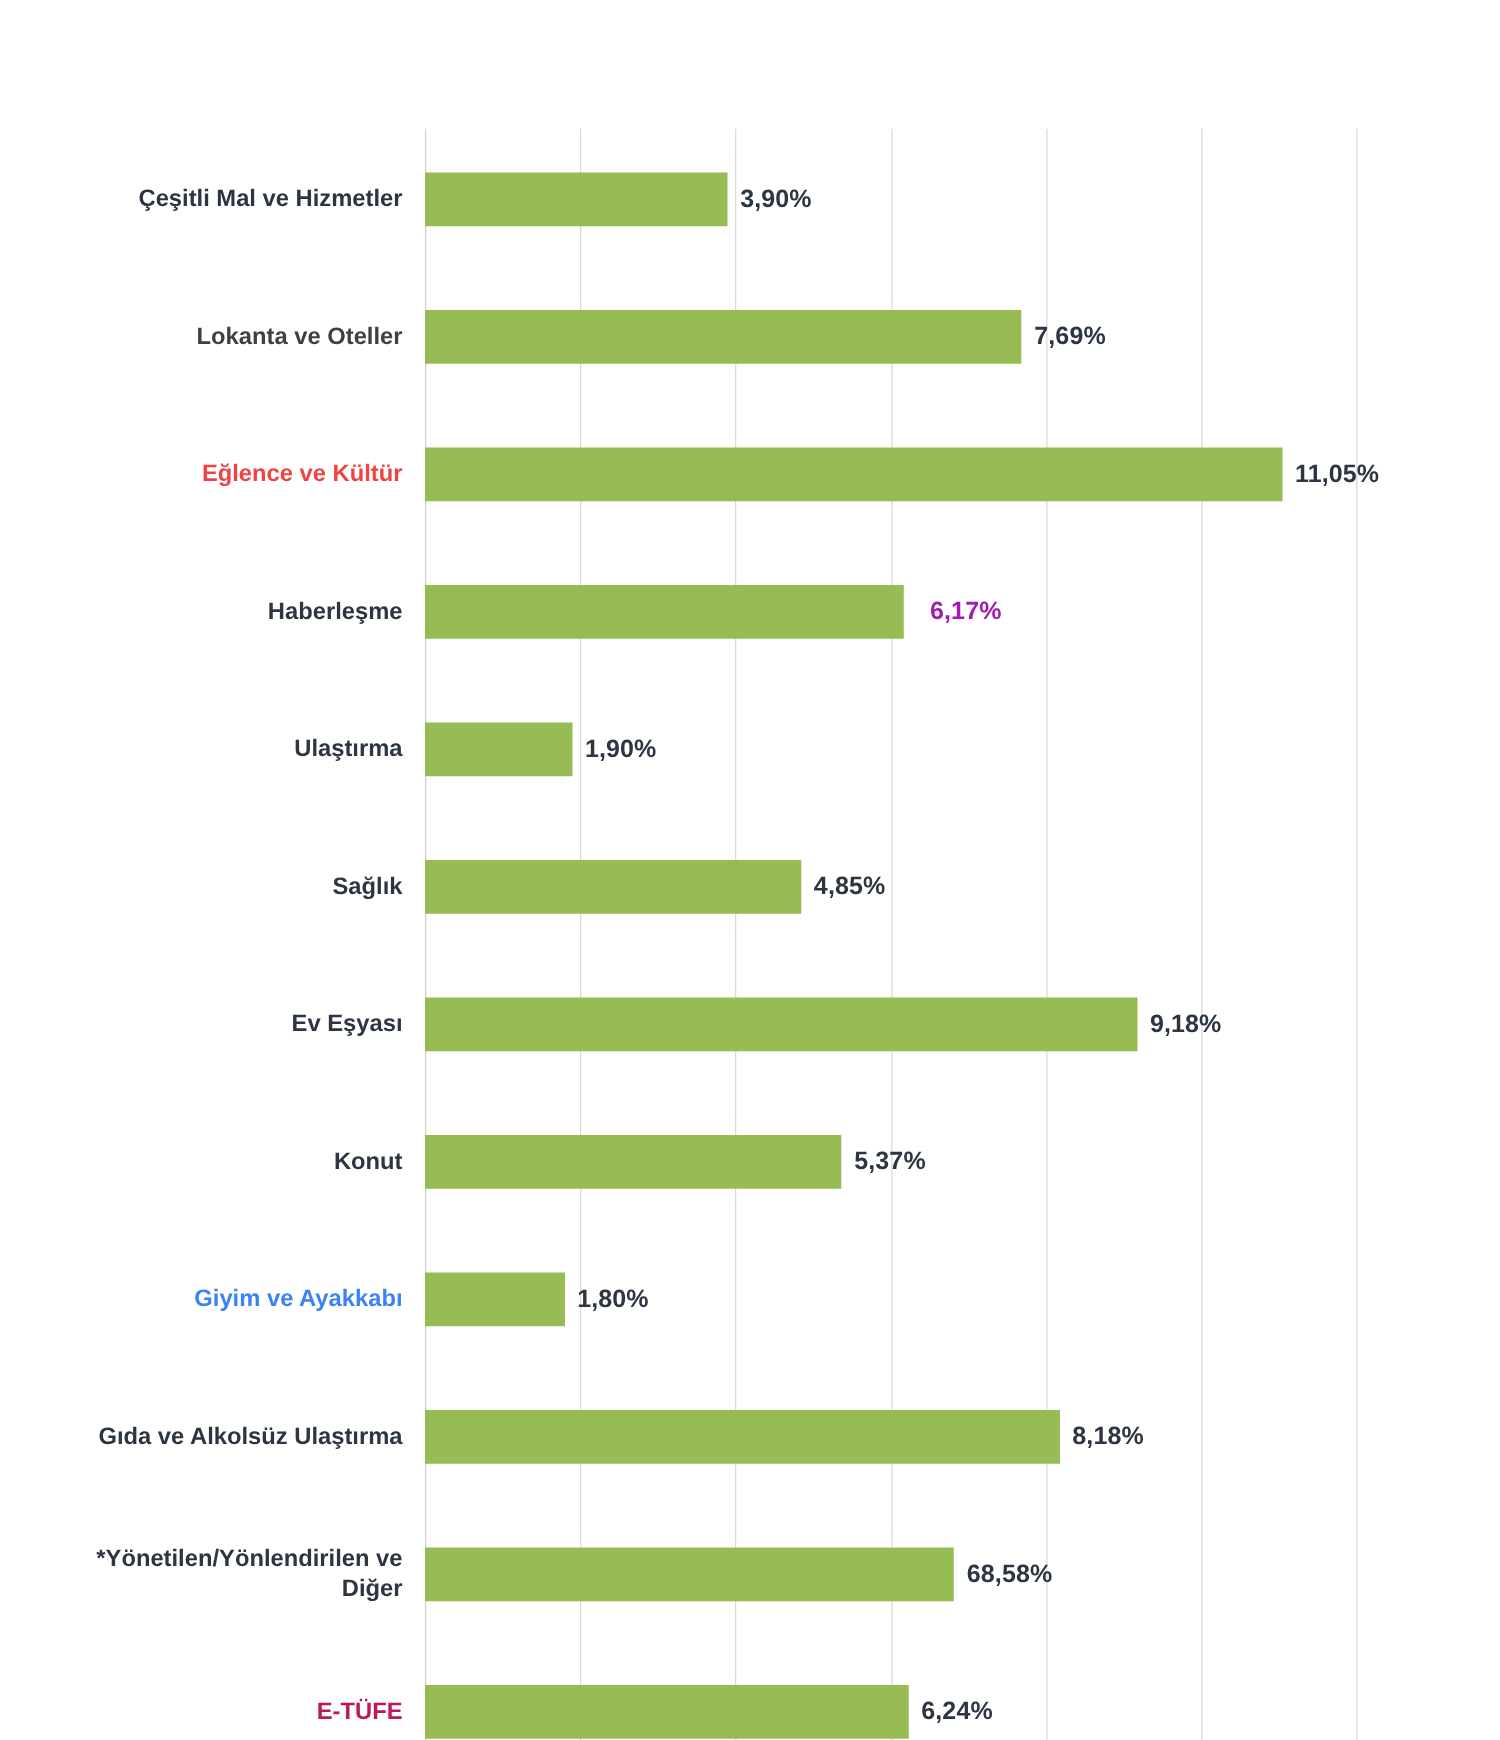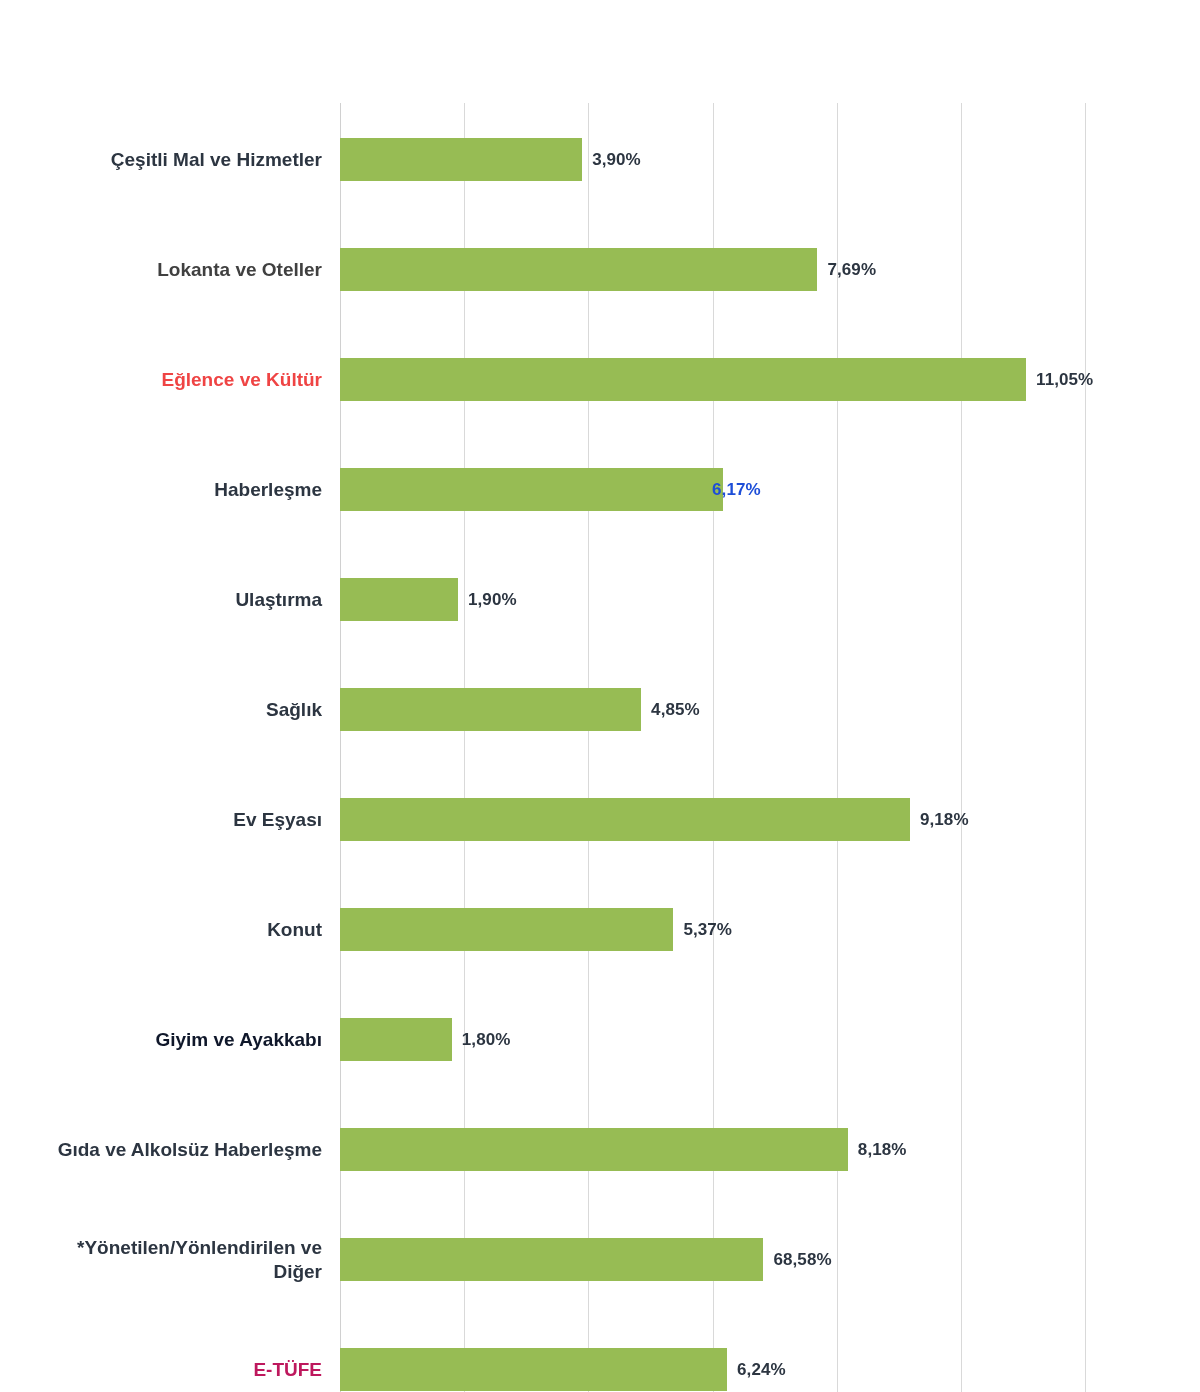--- a/index.html
+++ b/index.html
@@ -57,21 +57,21 @@
     top: 0;
     height: 43px;
     background: #97bc54;
   }
 
   .bar-value {
     position: absolute;
     top: 50%;
     transform: translateY(-50%);
     white-space: nowrap;
-    font-size: 17px;
+    font-size: 20px;
     font-weight: 700;
     color: #2c3541;
     letter-spacing: .1px;
   }
   .cat-label-box {
     position: absolute;
     left: 0;
     width: 322px;
     text-align: right;
     font-size: 19px;
@@ -92,22 +92,22 @@
 
   <div id="labels-layer">
       <div class="cat-label-box" style="top: 98px; color: rgb(44, 53, 65);">Çeşitli Mal ve Hizmetler</div>
       <div class="cat-label-box" style="top: 208px; color: #404040;">Lokanta ve Oteller</div>
       <div class="cat-label-box" style="top: 318px; color: #ef4444;">Eğlence ve Kültür</div>
       <div class="cat-label-box" style="top: 428px; color: rgb(44, 53, 65);">Haberleşme</div>
       <div class="cat-label-box" style="top: 538px; color: rgb(44, 53, 65);">Ulaştırma</div>
       <div class="cat-label-box" style="top: 648px; color: rgb(44, 53, 65);">Sağlık</div>
       <div class="cat-label-box" style="top: 758px; color: rgb(44, 53, 65);">Ev Eşyası</div>
       <div class="cat-label-box" style="top: 868px; color: rgb(44, 53, 65);">Konut</div>
-      <div class="cat-label-box" style="top: 978px; color: #0f172a;">Giyim ve Ayakkabı</div>
-      <div class="cat-label-box" style="top: 1088px; color: rgb(44, 53, 65);">Gıda ve Alkolsüz Haberleşme</div>
+      <div class="cat-label-box" style="top: 978px; color: #3b82f6;">Giyim ve Ayakkabı</div>
+      <div class="cat-label-box" style="top: 1088px; color: rgb(44, 53, 65);">Gıda ve Alkolsüz Ulaştırma</div>
       <div class="cat-label-box" style="top: 1198px; color: rgb(44, 53, 65);">*Yönetilen/Yönlendirilen ve
 Diğer</div>
       <div class="cat-label-box" style="top: 1308px; color: #be185d;">E-TÜFE</div>
     </div>
 
   <div id="plot-area">
     <div id="grid-layer">
         <div class="gridline axis-line" style="left: 0px;"></div>
         <div class="gridline" style="left: 124.167px;"></div>
         <div class="gridline" style="left: 248.333px;"></div>
@@ -124,21 +124,21 @@
         <div class="bar-row" style="top: 145px;">
           <div class="bar-rect" style="width: 477.421px; background: rgb(151, 188, 84);"></div>
           <span class="bar-value" style="left: 487.421px; color: rgb(44, 53, 65);">7,69%</span>
         </div>
         <div class="bar-row" style="top: 255px; padding-left: 24px;">
           <div class="bar-rect" style="width: 686.021px; background: rgb(151, 188, 84);"></div>
           <span class="bar-value" style="left: 696.021px; color: rgb(44, 53, 65);">11,05%</span>
         </div>
         <div class="bar-row" style="top: 365px;">
           <div class="bar-rect" style="width: 383.054px; background: rgb(151, 188, 84);"></div>
-          <span class="bar-value" style="left: 372px; color: #1d4ed8;">6,17%</span>
+          <span class="bar-value" style="left: 404px; color: #a21caf;">6,17%</span>
         </div>
         <div class="bar-row" style="top: 475px;">
           <div class="bar-rect" style="width: 117.958px; background: rgb(151, 188, 84);"></div>
           <span class="bar-value" style="left: 127.958px; color: rgb(44, 53, 65);">1,90%</span>
         </div>
         <div class="bar-row" style="top: 585px;">
           <div class="bar-rect" style="width: 301.104px; background: rgb(151, 188, 84);"></div>
           <span class="bar-value" style="left: 311.104px; color: rgb(44, 53, 65);">4,85%</span>
         </div>
         <div class="bar-row" style="top: 695px;">

